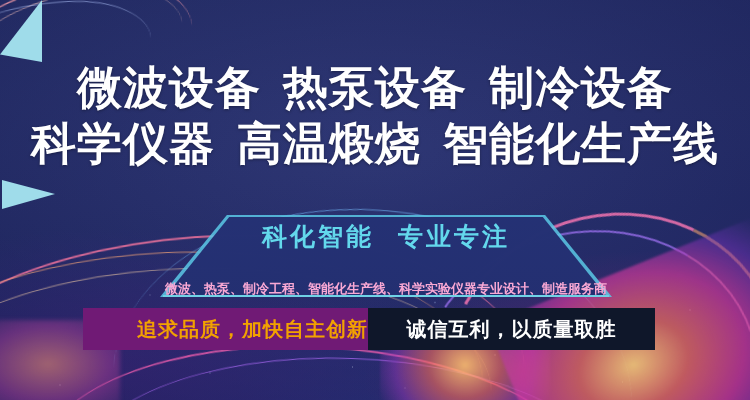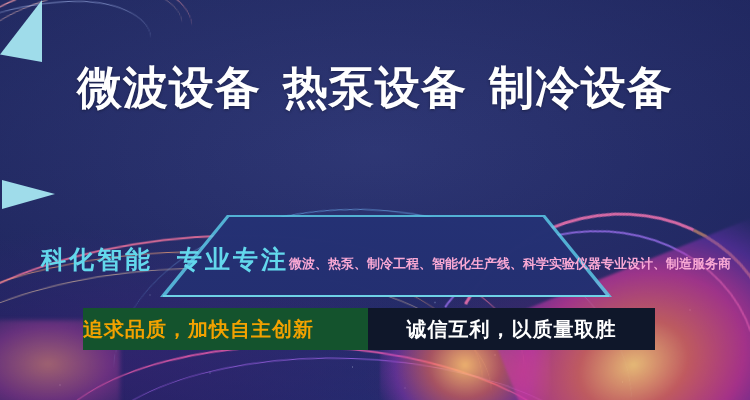--- a/index.html
+++ b/index.html
@@ -199,23 +199,23 @@
   .trap-inner {
     position: absolute;
     left: 2px; right: 2px; top: 2px; bottom: 0px;
     clip-path: polygon(15.0% 0%, 85.0% 0%, 99.4% 100%, 0.6% 100%);
     background: linear-gradient(180deg, rgba(35,45,113,.97) 0%, rgba(34,43,110,.97) 100%);
   }
   .trap-text {
     position: absolute;
     inset: 0;
     display: flex;
-    flex-direction: row;
+    flex-direction: column;
     align-items: center;
-    justify-content: center;
+    justify-content: space-between;
     padding-top: 6px;
     box-sizing: border-box;
   }
   .slogan-main {
     color: #63d8ec;
     font-size: 25px;
     font-weight: 700;
     letter-spacing: 3px;
     line-height: 30px;
     white-space: nowrap;
@@ -241,24 +241,24 @@
   .slogan-bar {
     position: absolute;
     left: 83px;
     top: 308px;
     width: 572px;
     height: 42px;
     display: flex;
   }
   .sb-left {
     flex: 0 0 285px;
-    background: #14532d;
+    background: #701a75;
     display: flex;
     align-items: center;
-    justify-content: flex-start;
+    justify-content: flex-end;
   }
   .sb-left span {
     color: #f2a200;
     font-size: 20px;
     font-weight: 700;
     letter-spacing: 1px;
     white-space: nowrap;
   }
   .sb-right {
     flex: 1 1 auto;
@@ -301,20 +301,23 @@
   <div class="arc-br2"></div>
   <div class="arc-br"></div>
   <div class="glow-br"></div>
 
   <div class="tri tri-left"></div>
   <div class="tri-right"></div>
 
   <div class="headline">
     <div class="hl-line">
       <span class="seg">微波设备</span><span class="gap"></span><span class="seg">热泵设备</span><span class="gap"></span><span class="seg">制冷设备</span>
+    </div>
+    <div class="hl-line">
+      <span class="seg">科学仪器</span><span class="gap"></span><span class="seg">高温煅烧</span><span class="gap"></span><span class="seg">智能化生产线</span>
     </div>
   </div>
 
   <div class="trap-wrap">
     <div class="trap-shape"></div>
     <div class="trap-inner"></div>
     <div class="trap-bottombar"></div>
     <div class="trap-text">
       <div class="slogan-main">
         <span>科化智能</span><span class="sp"></span><span>专业专注</span>

